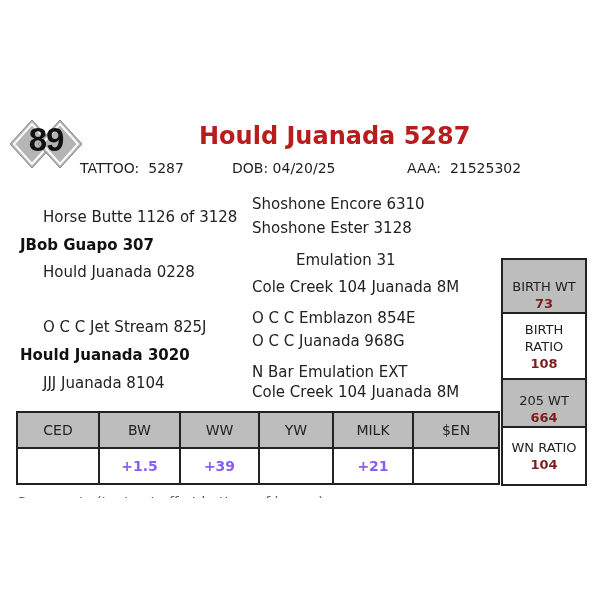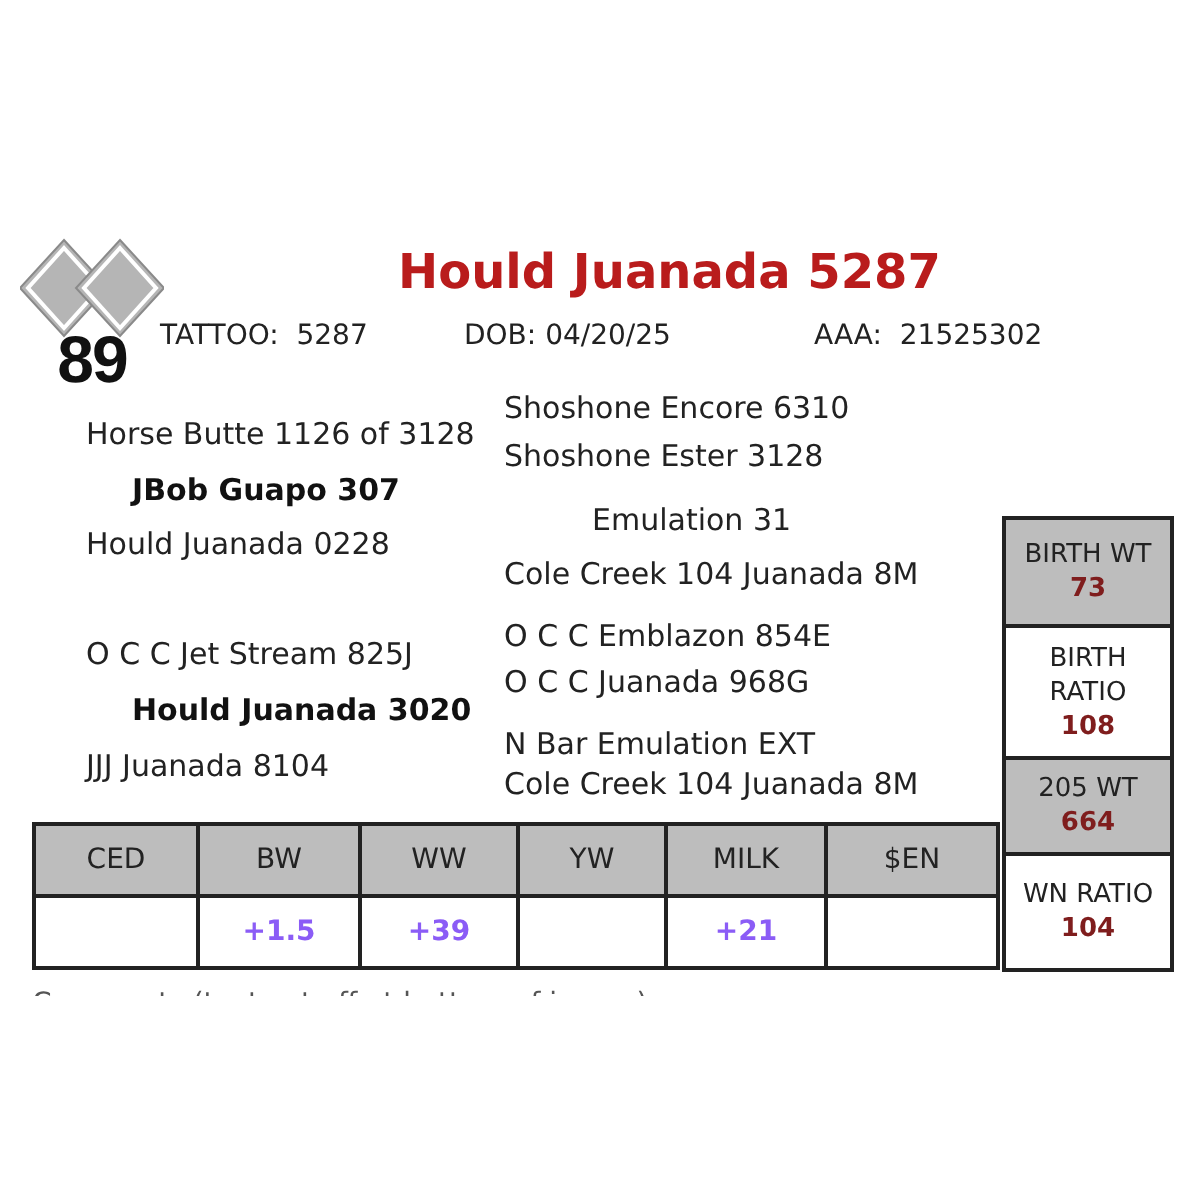--- a/index.html
+++ b/index.html
@@ -7,37 +7,36 @@
       width: 600px; height: 600px; background: #ffffff; position: relative; overflow: hidden;
       font-family: "DejaVu Sans", "Liberation Sans", sans-serif; color: #111;
     }
     .abs { position: absolute; white-space: nowrap; }
     .logo { position: absolute; left: 10px; top: 118px; width: 72px; height: 52px; }
     .logo svg { position: absolute; left: 0; top: 0; }
     .logo-num {
       position: absolute; left: 0; top: 3px; width: 72px; text-align: center;
       font-family: "Liberation Sans", sans-serif; font-weight: bold; font-size: 33px; color: #111;
       letter-spacing: -1px;
-      margin-top: 40px;
     }
     .title { left: 199px; top: 122px; font-weight: bold; font-size: 24px; color: #b91c1c; }
     .meta { top: 160px; font-size: 14px; color: #222; }
     .ped { font-size: 15px; color: #222; }
-    .ped.bold { font-weight: bold; color: #111; margin-left: 46px; }
+    .ped.bold { font-weight: bold; color: #111; }
     .side-box {
       position: absolute; left: 501px; top: 258px; width: 86px; height: 228px;
       border: 2px solid #222; box-sizing: border-box;
     }
     .side-cell {
       border-bottom: 2px solid #222; box-sizing: border-box; text-align: center;
       font-size: 13px; color: #222; display: flex; flex-direction: column; justify-content: center;
       line-height: 17px;
     }
     .side-cell:last-child { border-bottom: none; }
-    .side-cell.grey { background: #bdbdbd; }
+    .side-cell.grey { background: #bdbdbd; justify-content: flex-end; }
     .side-cell .val { font-weight: bold; color: #7f1d1d; }
     .epd {
       position: absolute; left: 16px; top: 411px; width: 482px; height: 74px;
       border-collapse: collapse; table-layout: fixed;
     }
     .epd td, .epd th {
       border: 2px solid #222; text-align: center; font-size: 14px; padding: 0;
     }
     .epd th { background: #bdbdbd; font-weight: normal; color: #222; height: 34px; }
     .epd td { background: #fff; font-weight: bold; color: #8b5cf6; height: 34px; }

